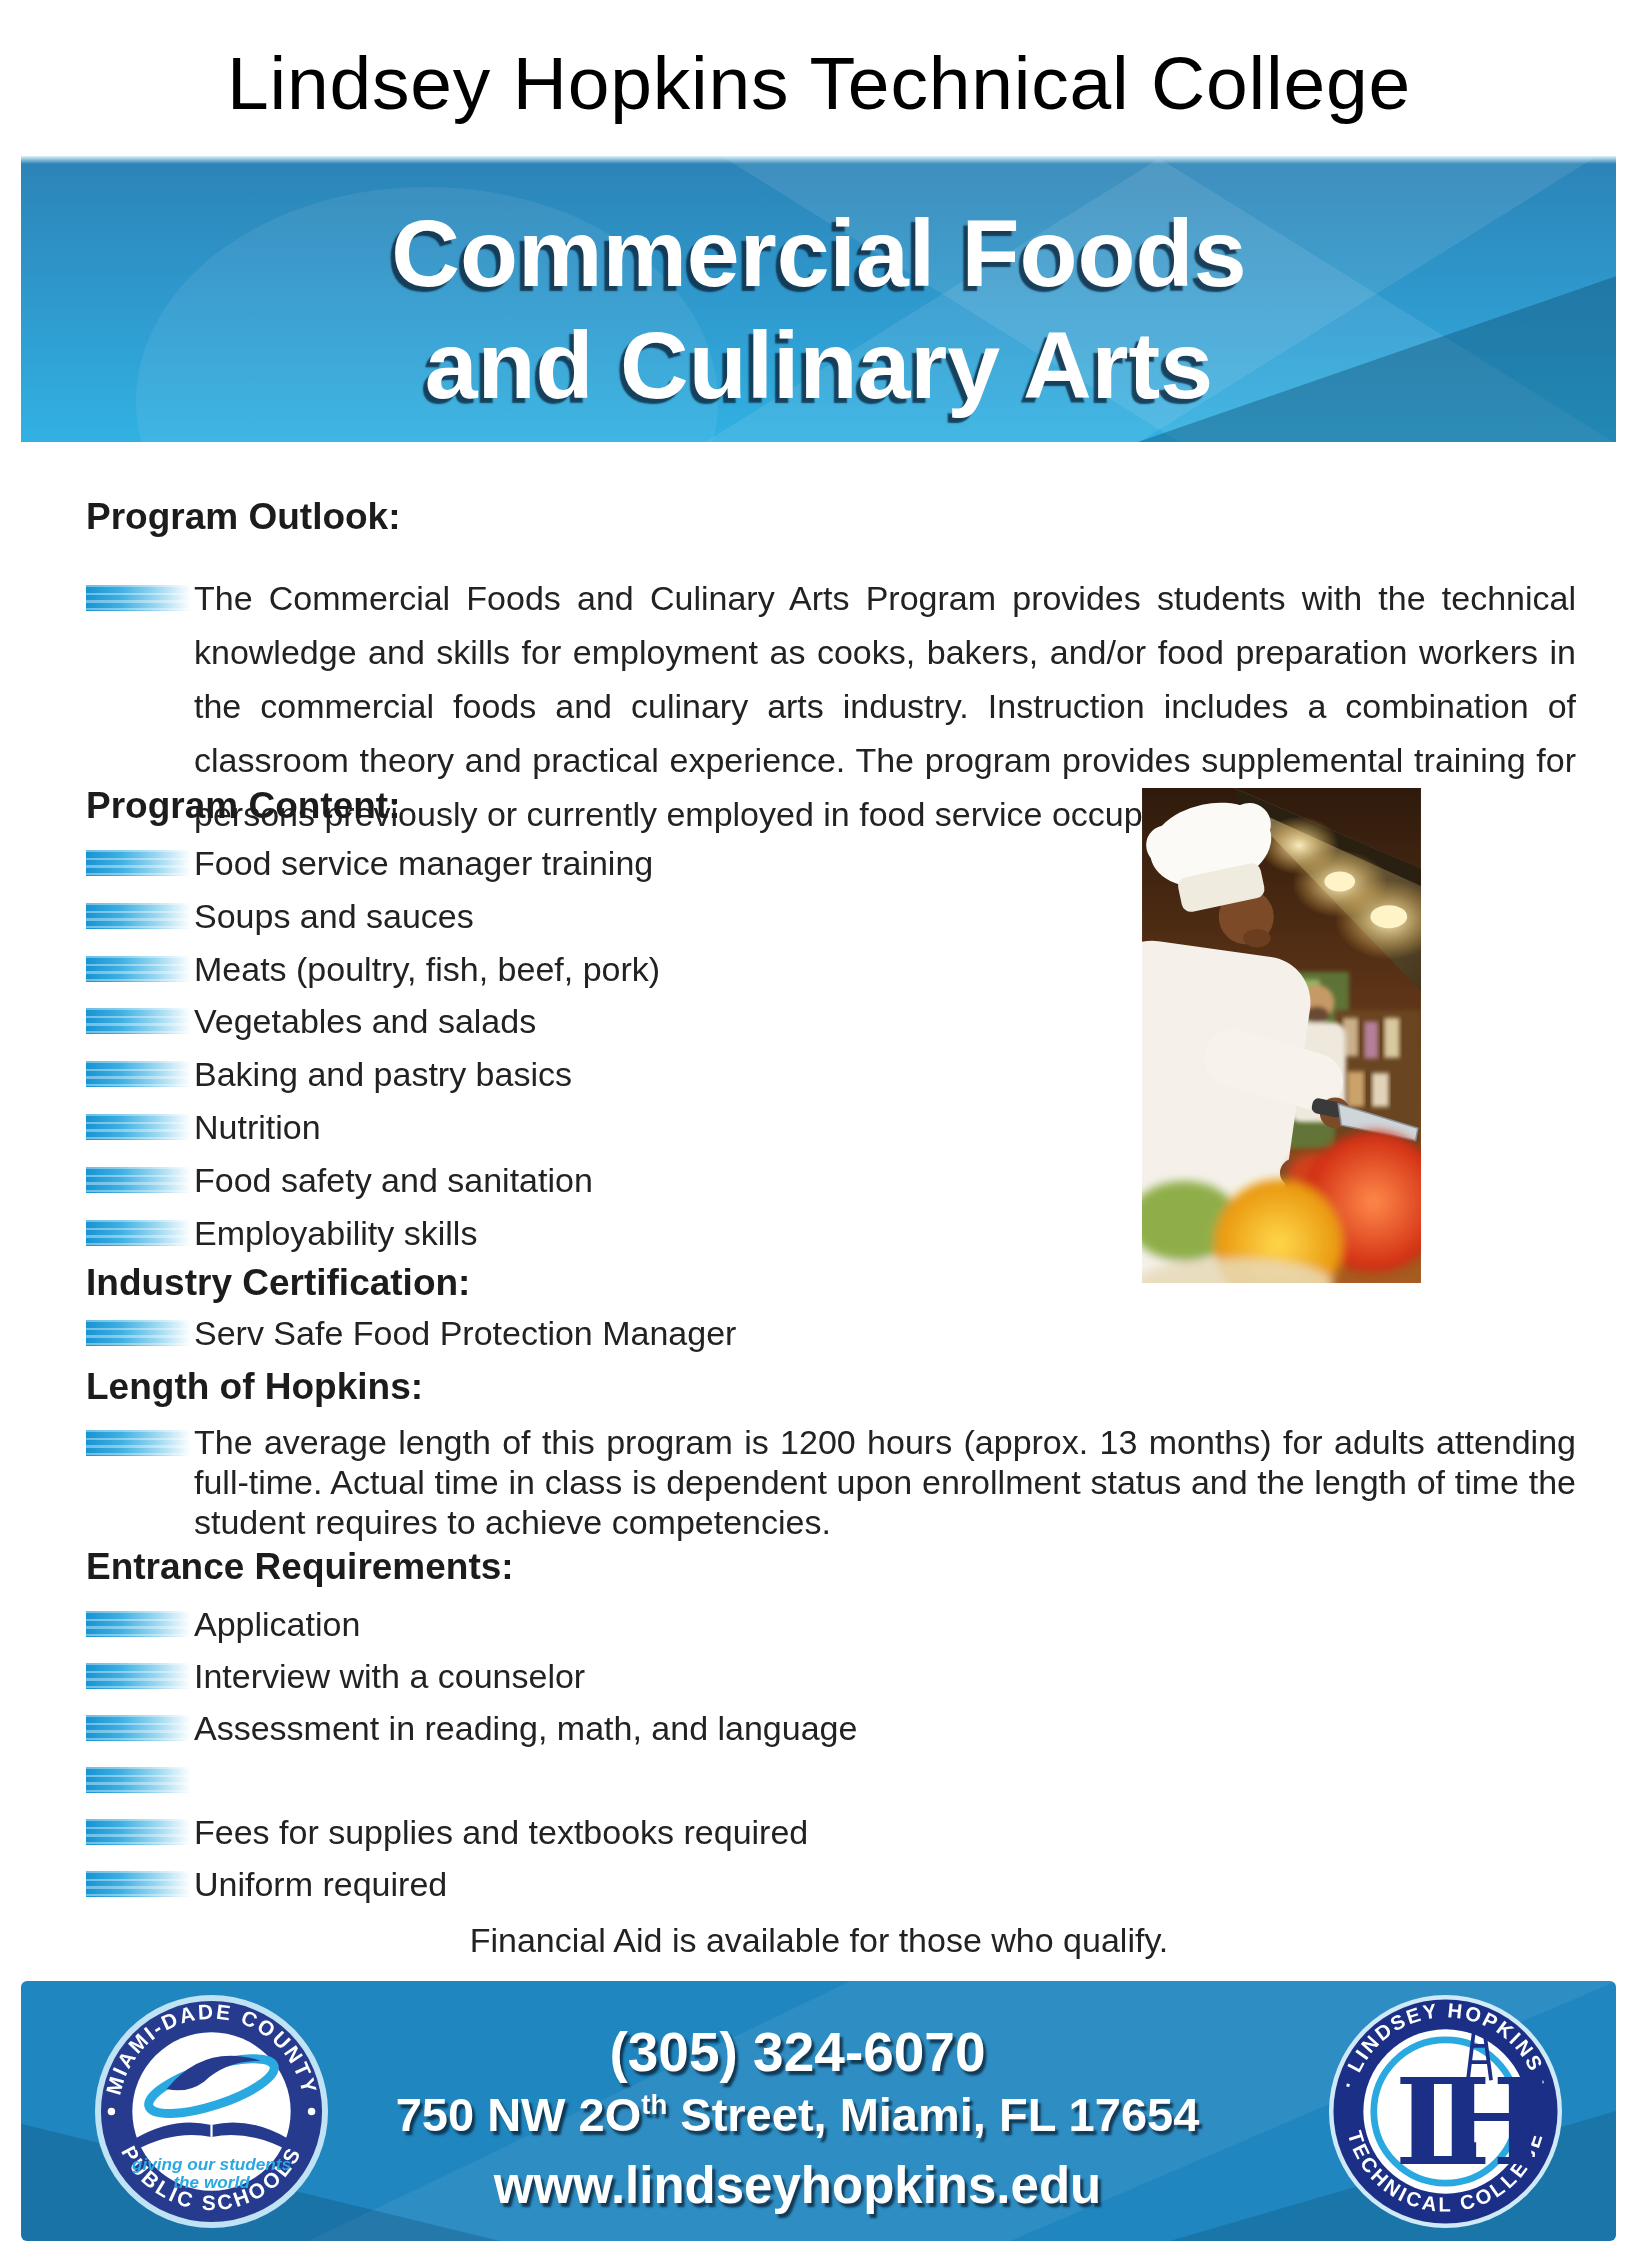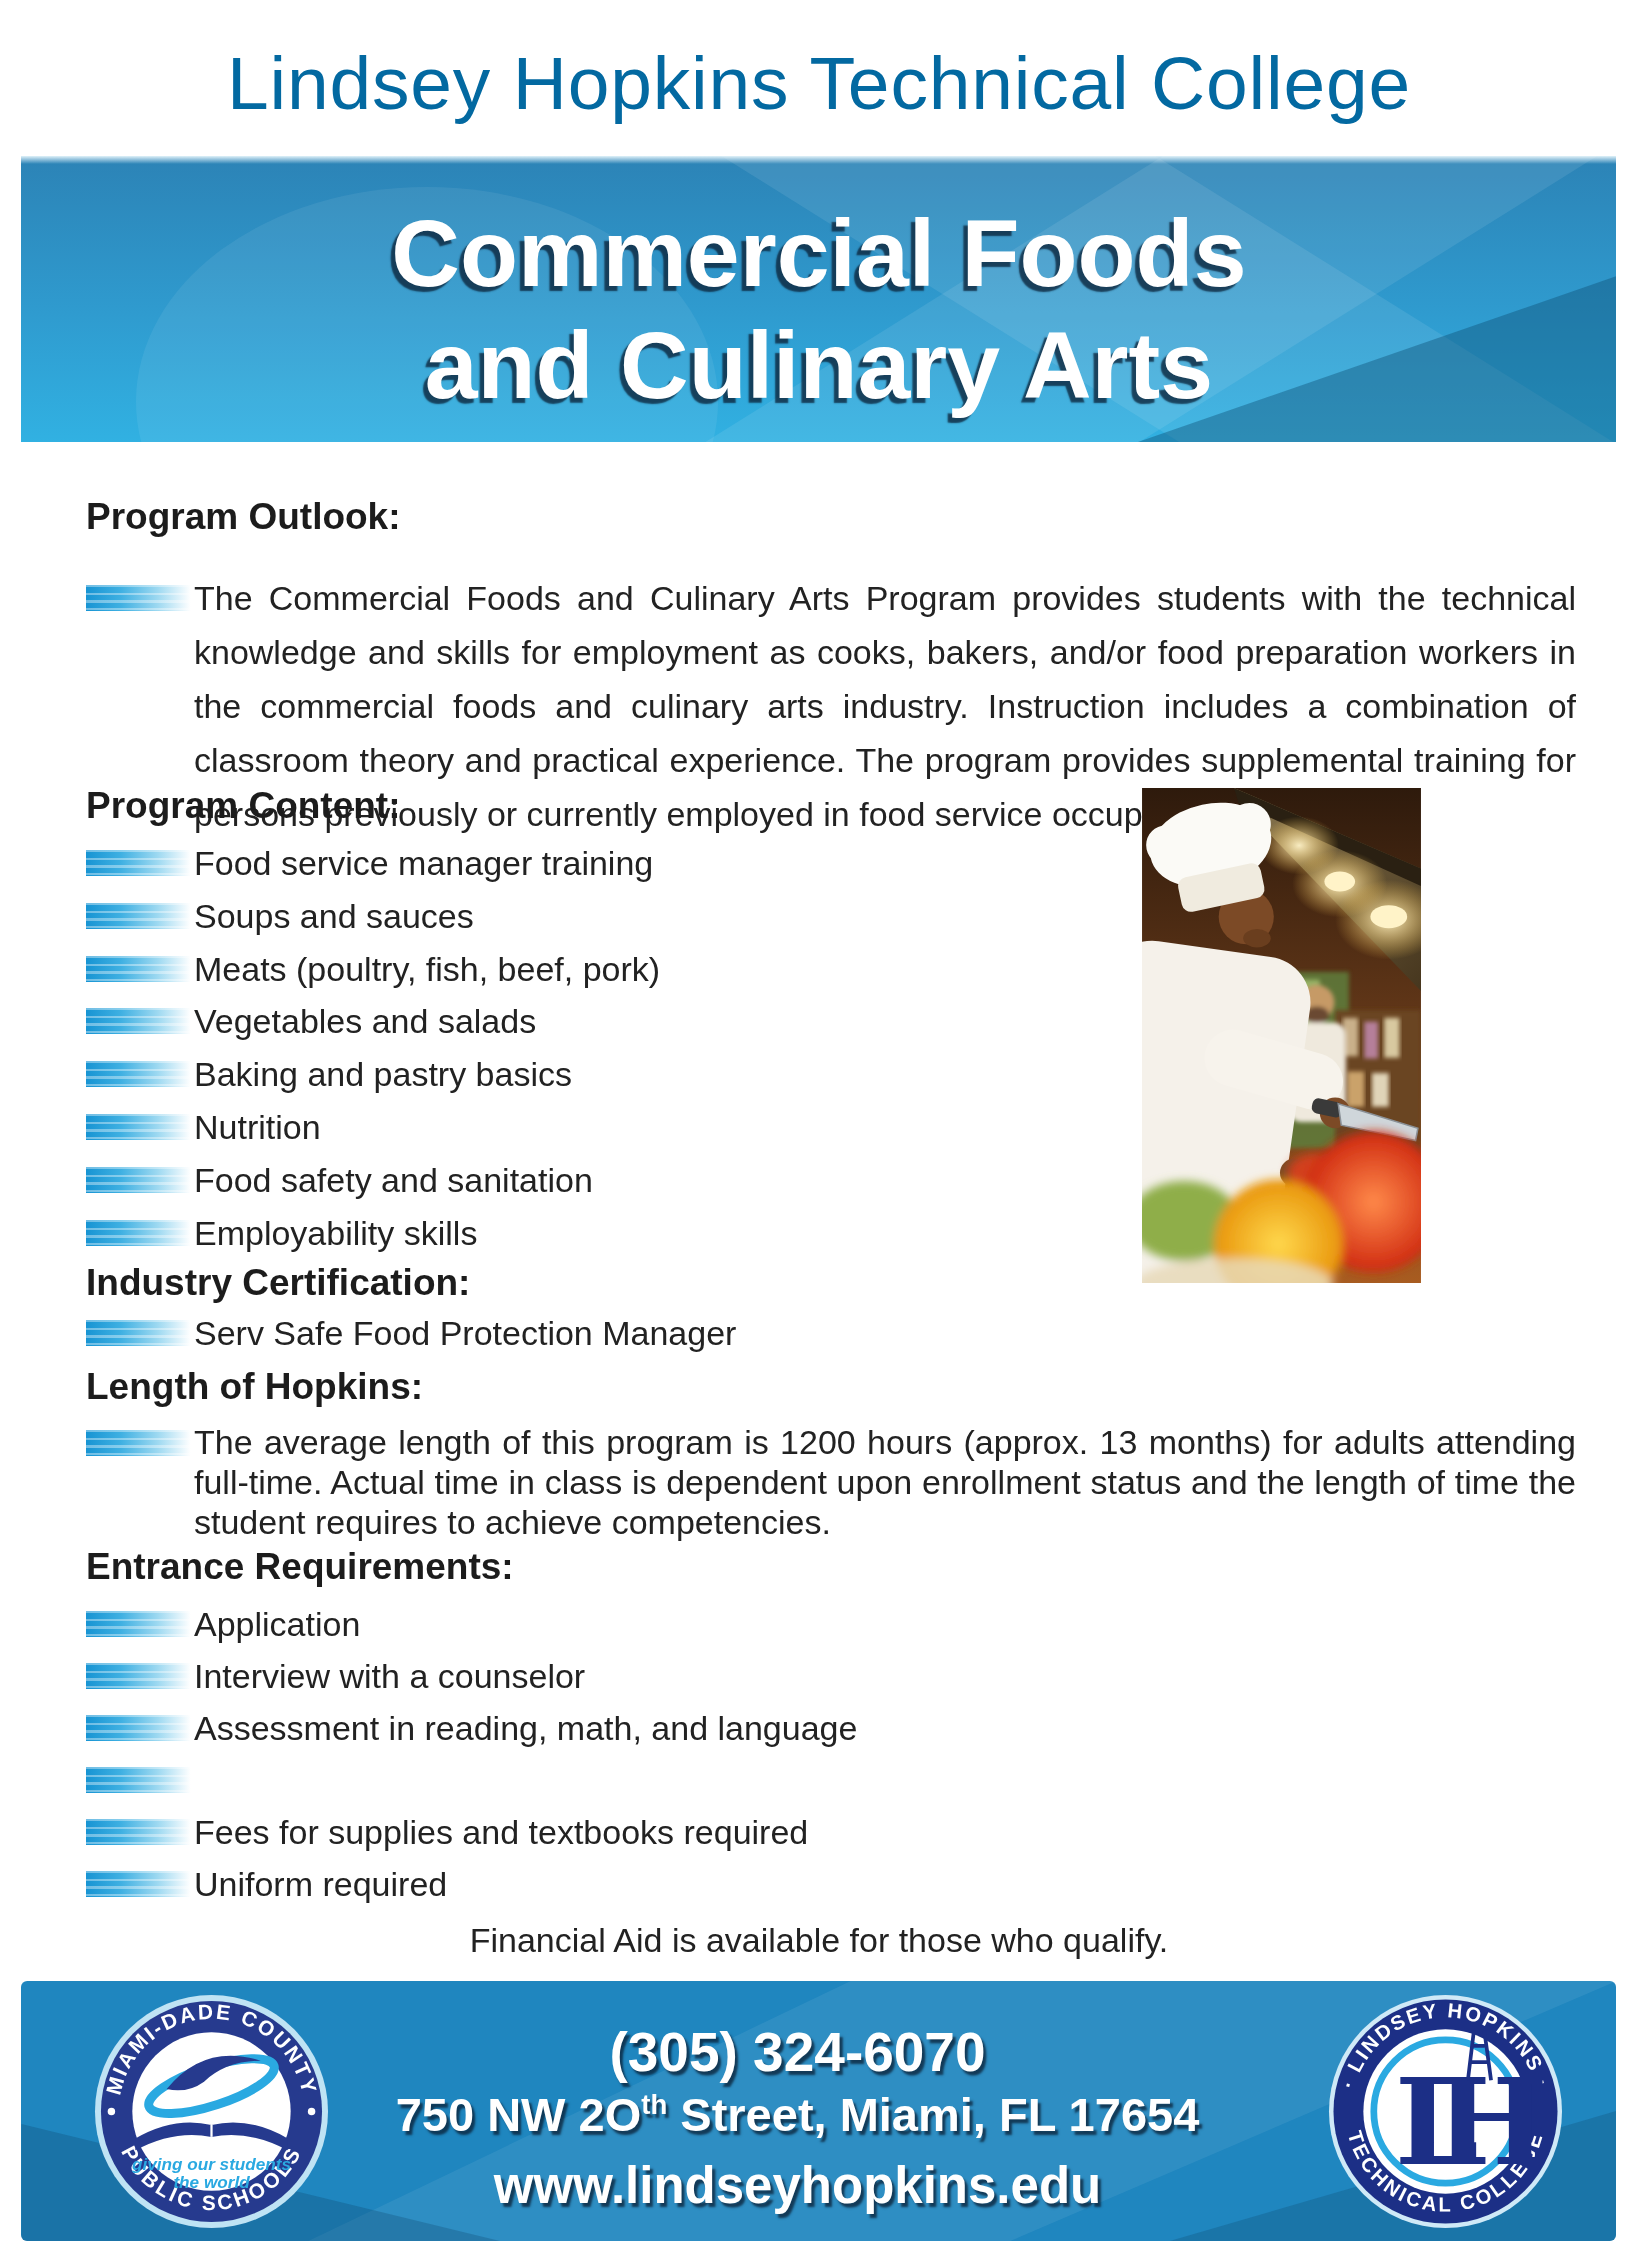--- a/index.html
+++ b/index.html
@@ -3,21 +3,21 @@
 <meta charset="utf-8">
 <style>
   html,body { margin:0; padding:0; background:#ffffff; }
   .page {
     position:relative; width:1638px; height:2261px; background:#ffffff;
     font-family:"Liberation Sans", sans-serif; overflow:hidden;
   }
   
   .college-title {
     position:absolute; top:40px; left:0; width:1638px; text-align:center;
-    font-size:75px; font-weight:400; letter-spacing:0.8px; color:#0369a1;
+    font-size:75px; font-weight:400; letter-spacing:0.8px; color:#000000;
   }
   
   .banner {
     position:absolute; top:156px; left:21.4px; width:1595px; height:286px;
     background:linear-gradient(180deg,#2c83b6 0%,#2f9bcf 55%,#31b1e2 100%);
     overflow:hidden;
   }
   .banner::before {
     content:""; position:absolute; top:0; left:0; right:0; height:7.7px;
     background:linear-gradient(180deg,#dff1f9,rgba(223,241,249,0));

